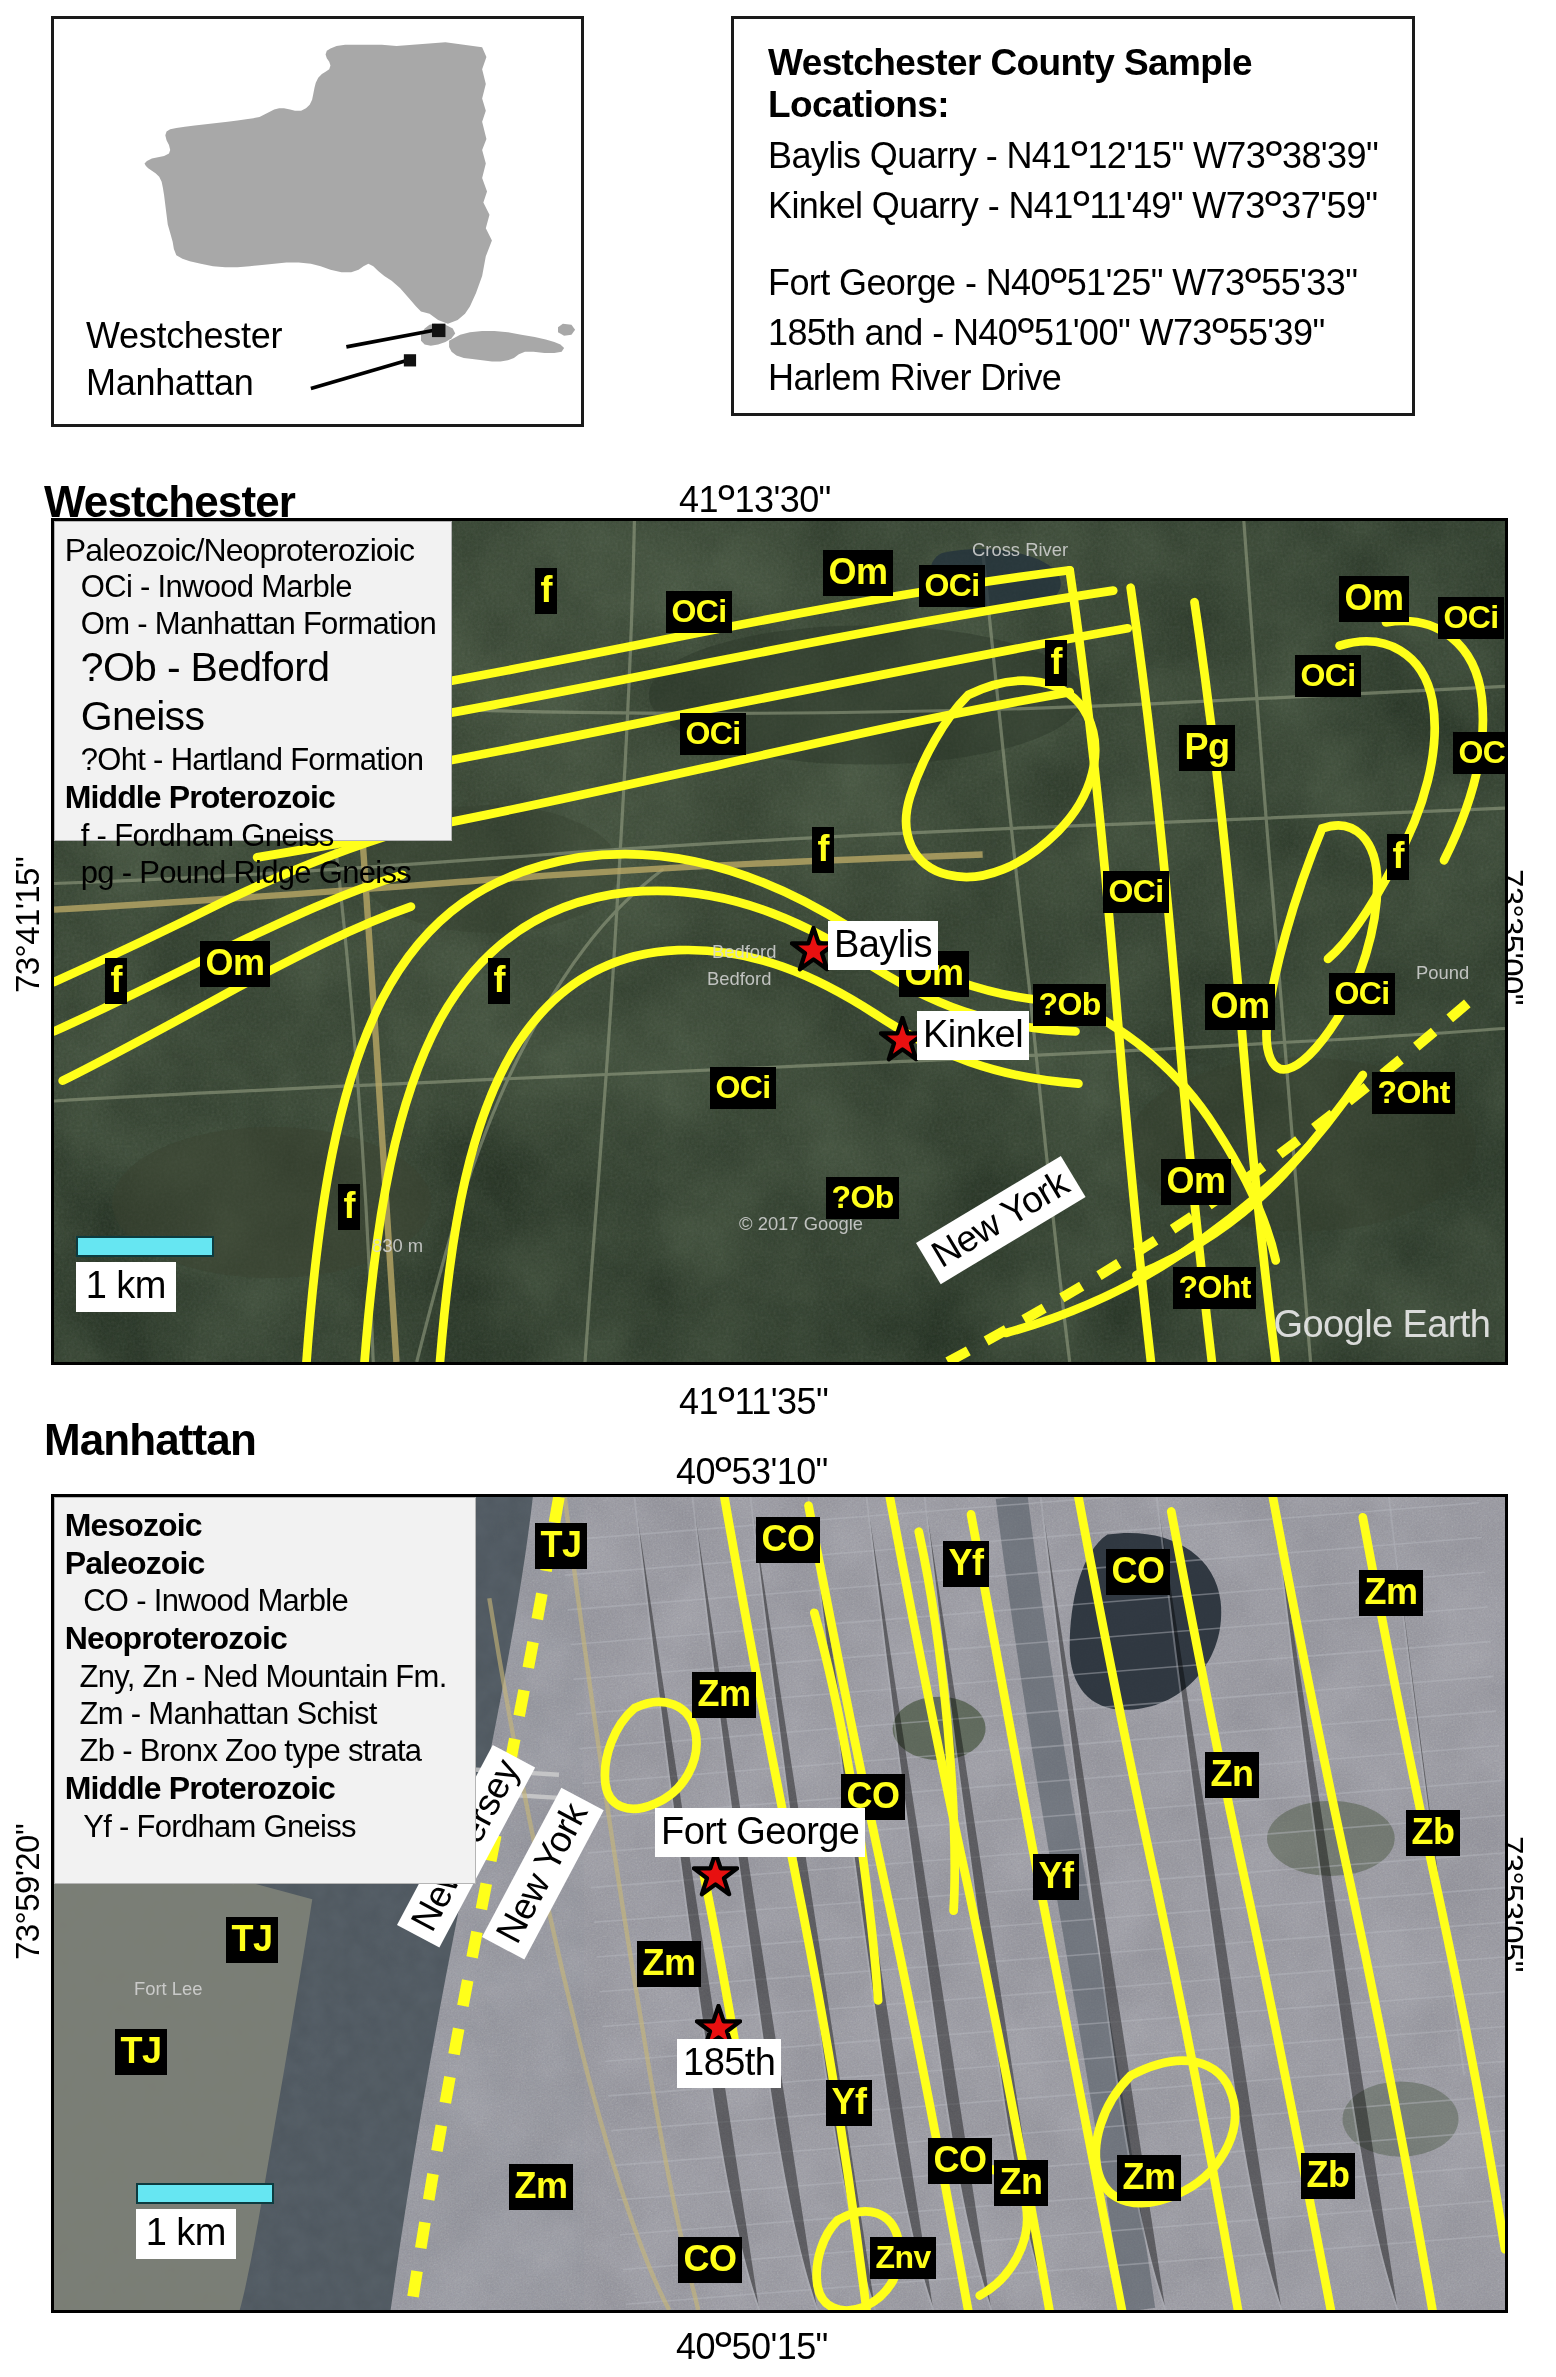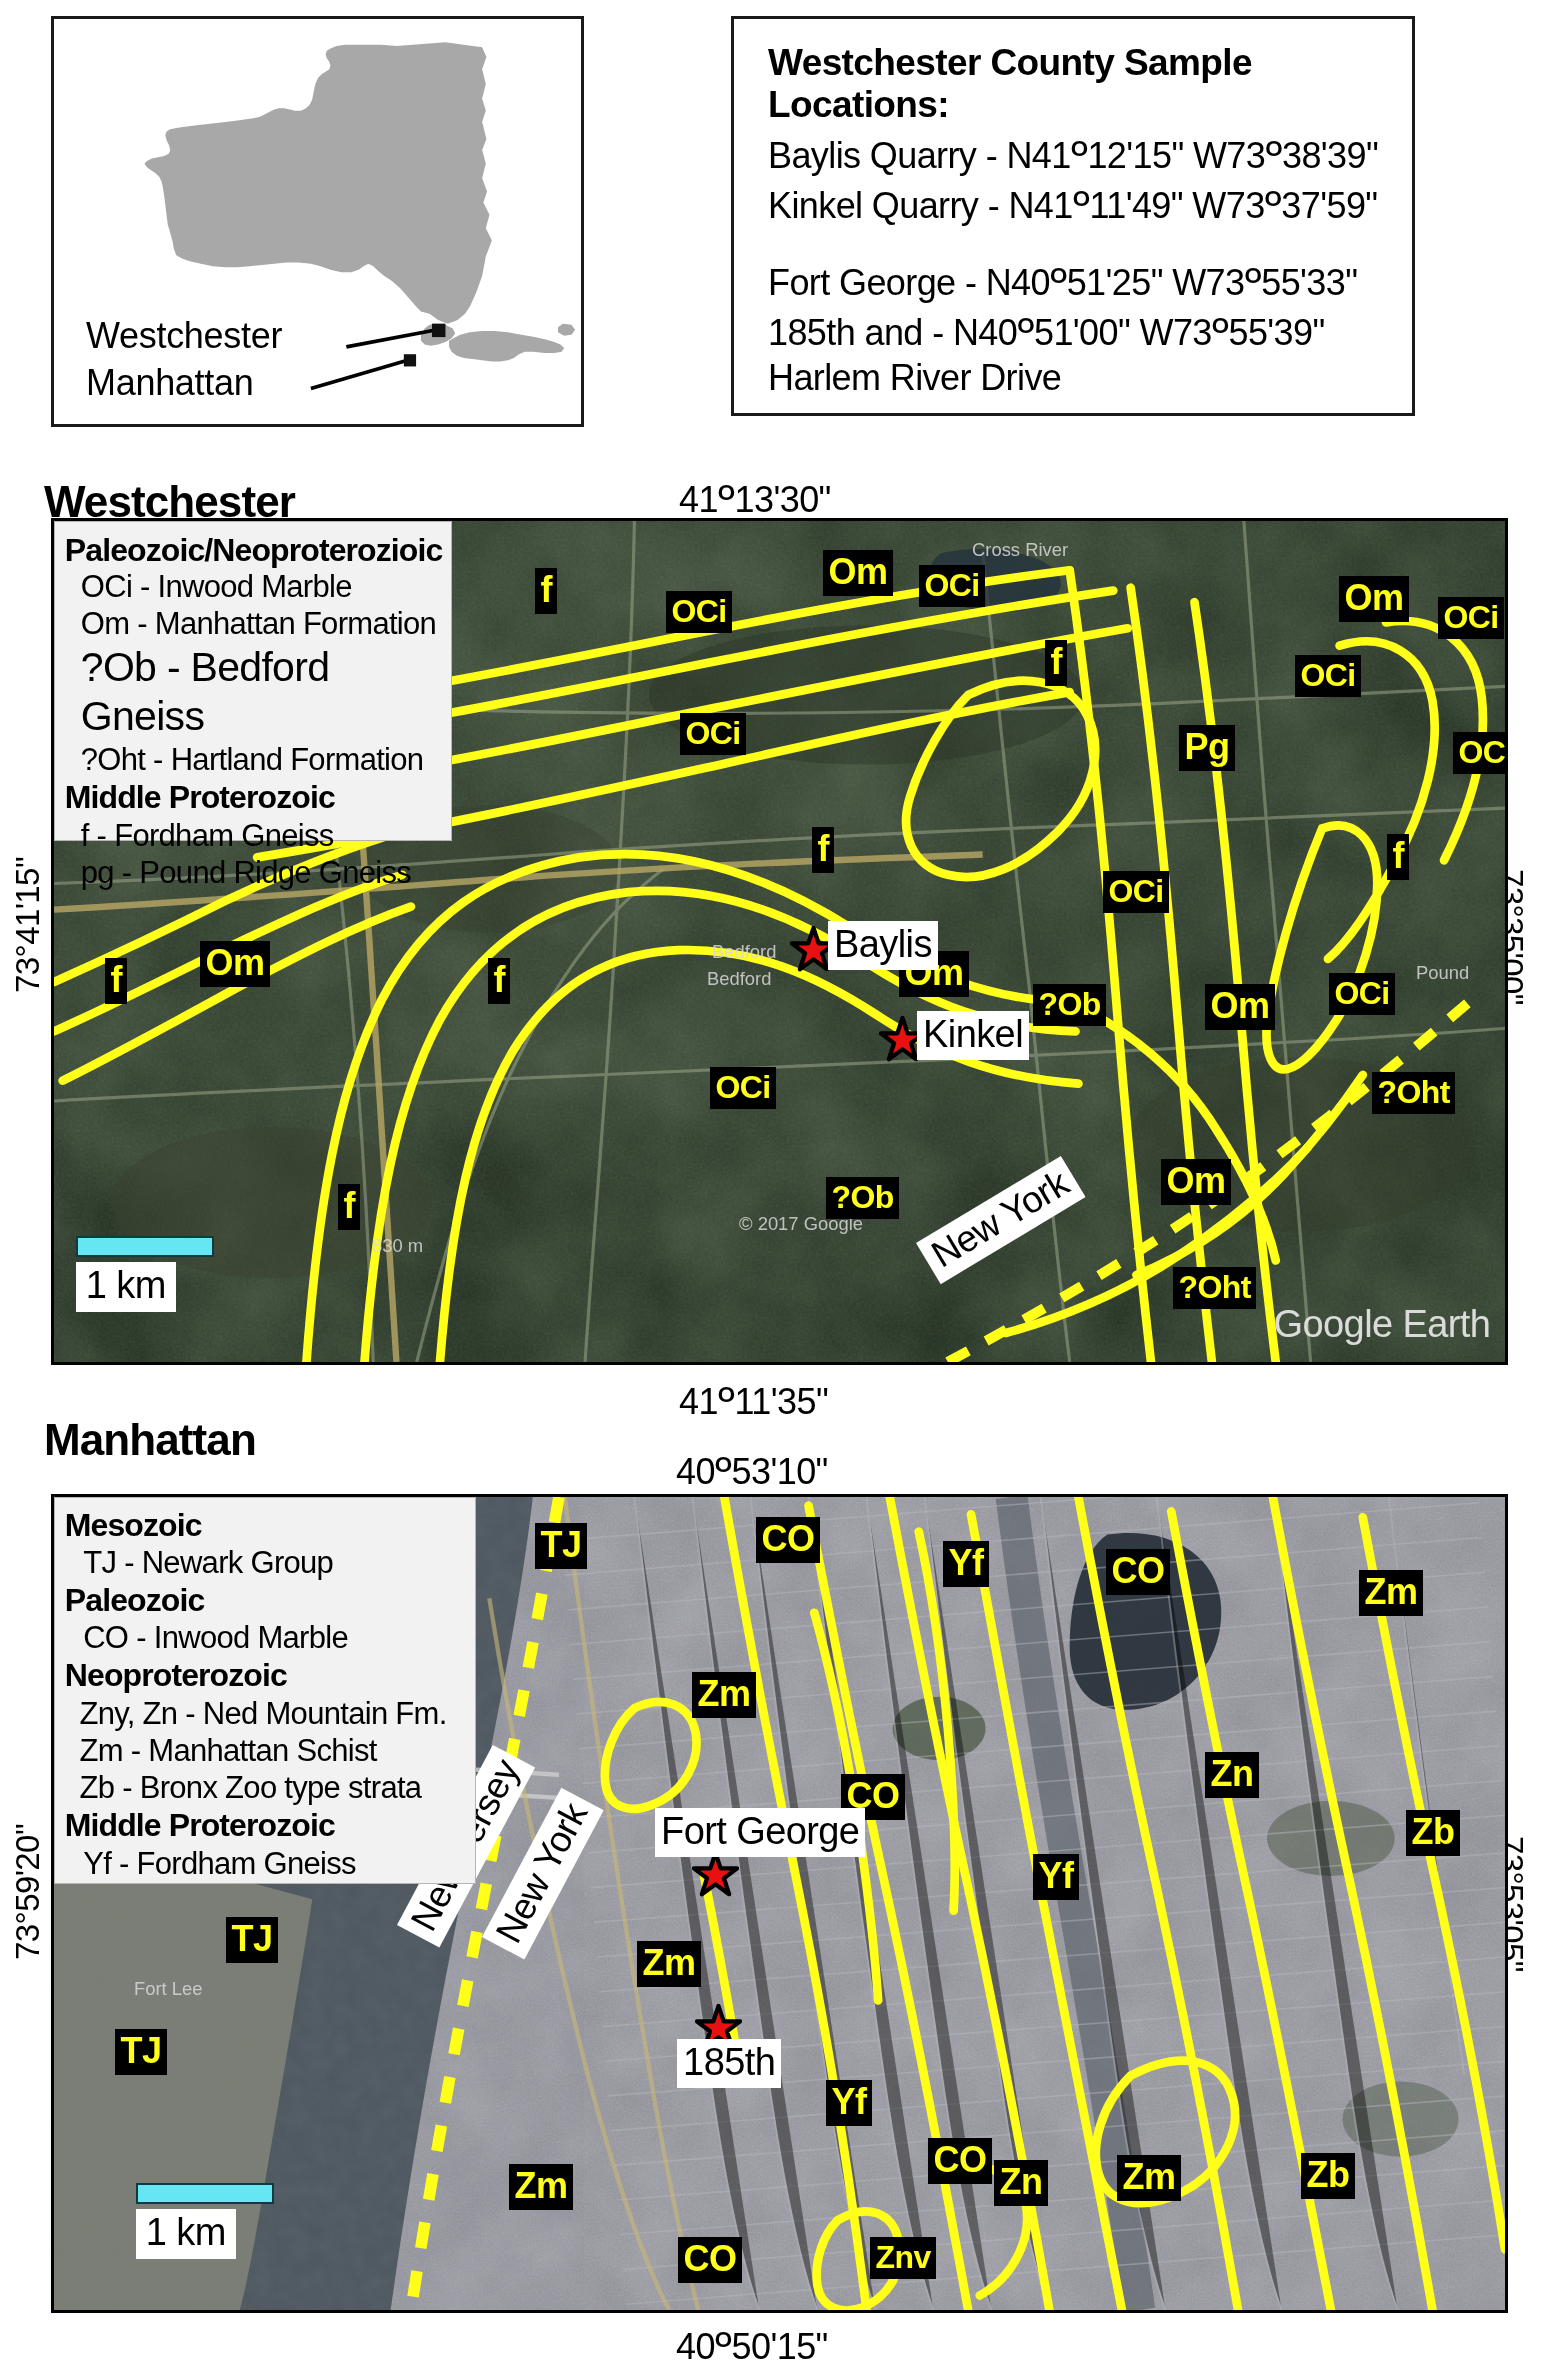--- a/index.html
+++ b/index.html
@@ -259,21 +259,21 @@
       <path d="M656 560 C700 548 740 530 776 506 C812 482 842 456 864 432"></path>
     </g>
 
     <g fill="none" stroke="#FFFF1A" stroke-width="7" stroke-linecap="butt" stroke-dasharray="16 14">
       <path d="M616 580 C690 540 760 498 824 452 C884 408 936 366 984 324"></path>
     </g>
   </svg>
 
   <div style="position:absolute; left:0px; top:0px; width:398px; height:320px;
               background:#f2f2f2; border:1.8px solid #b5b5b5; z-index:40; padding:9.8px 0 0 9.8px;">
-    <div style="font-size:32px; font-weight:bold; letter-spacing:-0.9px; line-height:1.14;">Paleozoic/Neoproterozioic</div>
+    <div style="font-size:32px; font-weight:normal; letter-spacing:-0.9px; line-height:1.14;">Paleozoic/Neoproterozioic</div>
     <div style="font-size:31px; letter-spacing:-0.7px; line-height:1.20; padding-left:16px;">OCi - Inwood Marble</div>
     <div style="font-size:31px; letter-spacing:-0.7px; line-height:1.20; padding-left:16px;">Om - Manhattan Formation</div>
     <div style="font-size:41px; letter-spacing:-0.7px; line-height:1.20; padding-left:16px;">?Ob - Bedford Gneiss</div>
     <div style="font-size:31px; letter-spacing:-0.7px; line-height:1.20; padding-left:16px;">?Oht - Hartland Formation</div>
     <div style="font-size:32px; font-weight:bold; letter-spacing:-0.9px; line-height:1.20;">Middle Proterozoic</div>
     <div style="font-size:31px; letter-spacing:-0.7px; line-height:1.20; padding-left:16px;">f - Fordham Gneiss</div>
     <div style="font-size:31px; letter-spacing:-0.7px; line-height:1.20; padding-left:16px;">pg - Pound Ridge Gneiss</div>
   </div>
 
   <div id="w-units">
@@ -462,21 +462,20 @@
     </g>
 
     <g fill="none" stroke="#FFFF1A" stroke-width="8" stroke-linecap="butt" stroke-dasharray="18 16">
       <path d="M348 0 C336 70 322 146 306 226 C288 318 268 420 246 562"></path>
     </g>
   </svg>
 
   <div style="position:absolute; left:0px; top:0px; width:422px; height:387px;
               background:#f2f2f2; border:1.8px solid #b5b5b5; z-index:40; padding:8.6px 0 0 9.8px;">
     <div style="font-size:32px; font-weight:bold; letter-spacing:-0.9px; line-height:1.16;">Mesozoic</div>
-    <div style="font-size:31px; letter-spacing:-0.7px; line-height:1.20; padding-left:18.4px;">TJ - Newark Group</div>
     <div style="font-size:32px; font-weight:bold; letter-spacing:-0.9px; line-height:1.20;">Paleozoic</div>
     <div style="font-size:31px; letter-spacing:-0.7px; line-height:1.20; padding-left:18.4px;">CO - Inwood Marble</div>
     <div style="font-size:32px; font-weight:bold; letter-spacing:-0.9px; line-height:1.20;">Neoproterozoic</div>
     <div style="font-size:31px; letter-spacing:-0.7px; line-height:1.20; padding-left:14.7px;">Zny, Zn - Ned Mountain Fm.</div>
     <div style="font-size:31px; letter-spacing:-0.7px; line-height:1.20; padding-left:14.7px;">Zm - Manhattan Schist</div>
     <div style="font-size:31px; letter-spacing:-0.7px; line-height:1.20; padding-left:14.7px;">Zb - Bronx Zoo type strata</div>
     <div style="font-size:32px; font-weight:bold; letter-spacing:-0.9px; line-height:1.20;">Middle Proterozoic</div>
     <div style="font-size:31px; letter-spacing:-0.7px; line-height:1.20; padding-left:18.4px;">Yf - Fordham Gneiss</div>
   </div>
 

